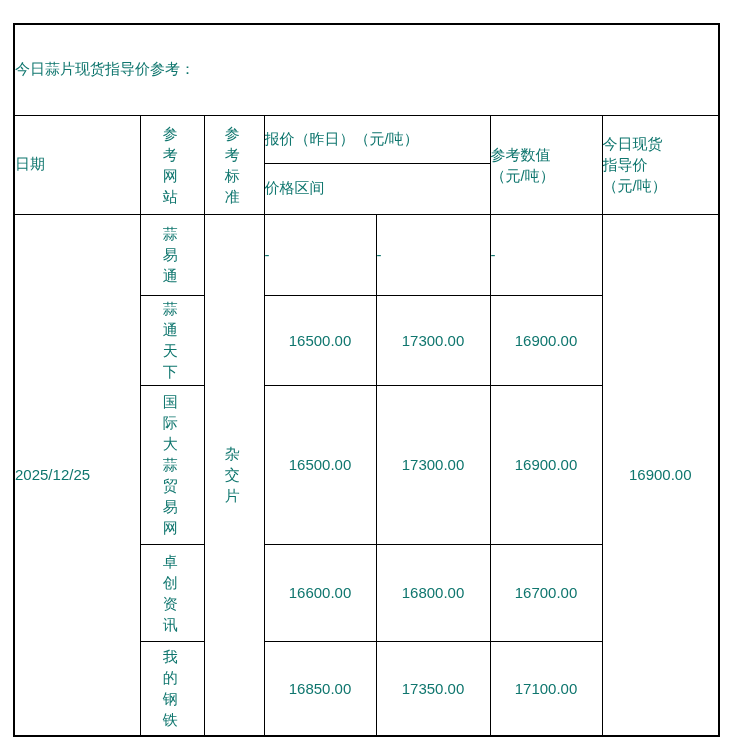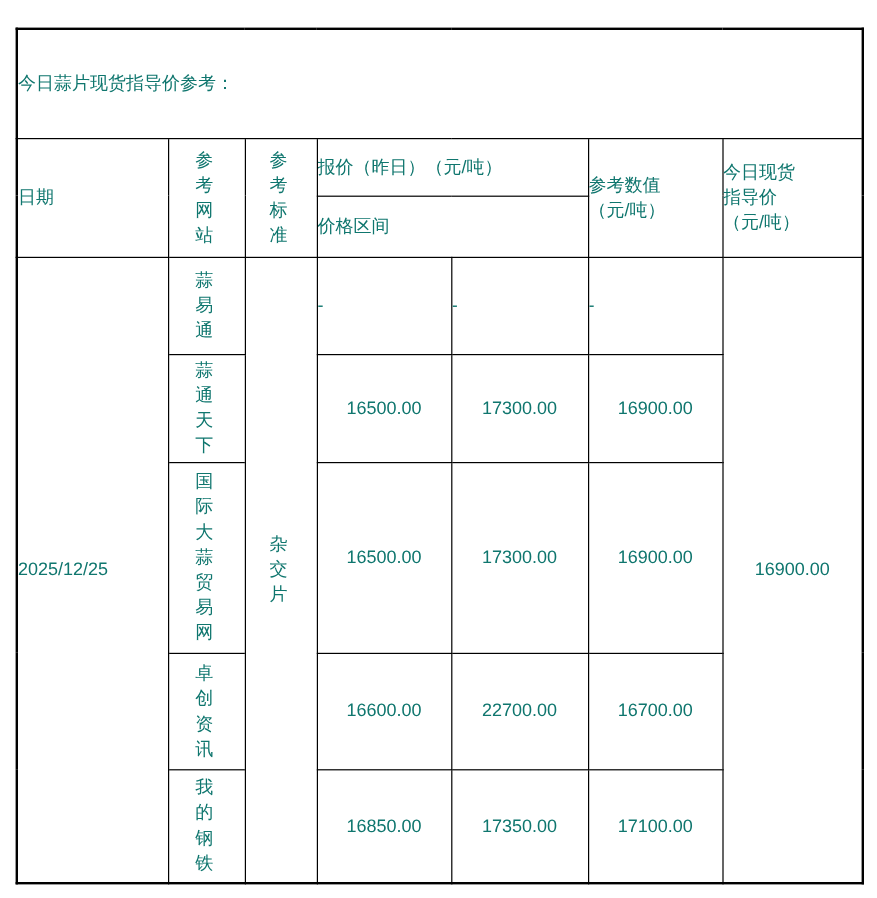--- a/index.html
+++ b/index.html
@@ -127,21 +127,21 @@
       <td class="num">16500.00</td>
       <td class="num">17300.00</td>
       <td class="num">16900.00</td>
     </tr>
 
     <tr class="row-d4">
       <td class="vert">
         <span class="vtext">卓创资讯</span>
       </td>
       <td class="num">16600.00</td>
-      <td class="num">22700.00</td>
+      <td class="num">16800.00</td>
       <td class="num">16700.00</td>
     </tr>
 
     <tr class="row-d5">
       <td class="vert">
         <span class="vtext">我的钢铁</span>
       </td>
       <td class="num">16850.00</td>
       <td class="num">17350.00</td>
       <td class="num">17100.00</td>

